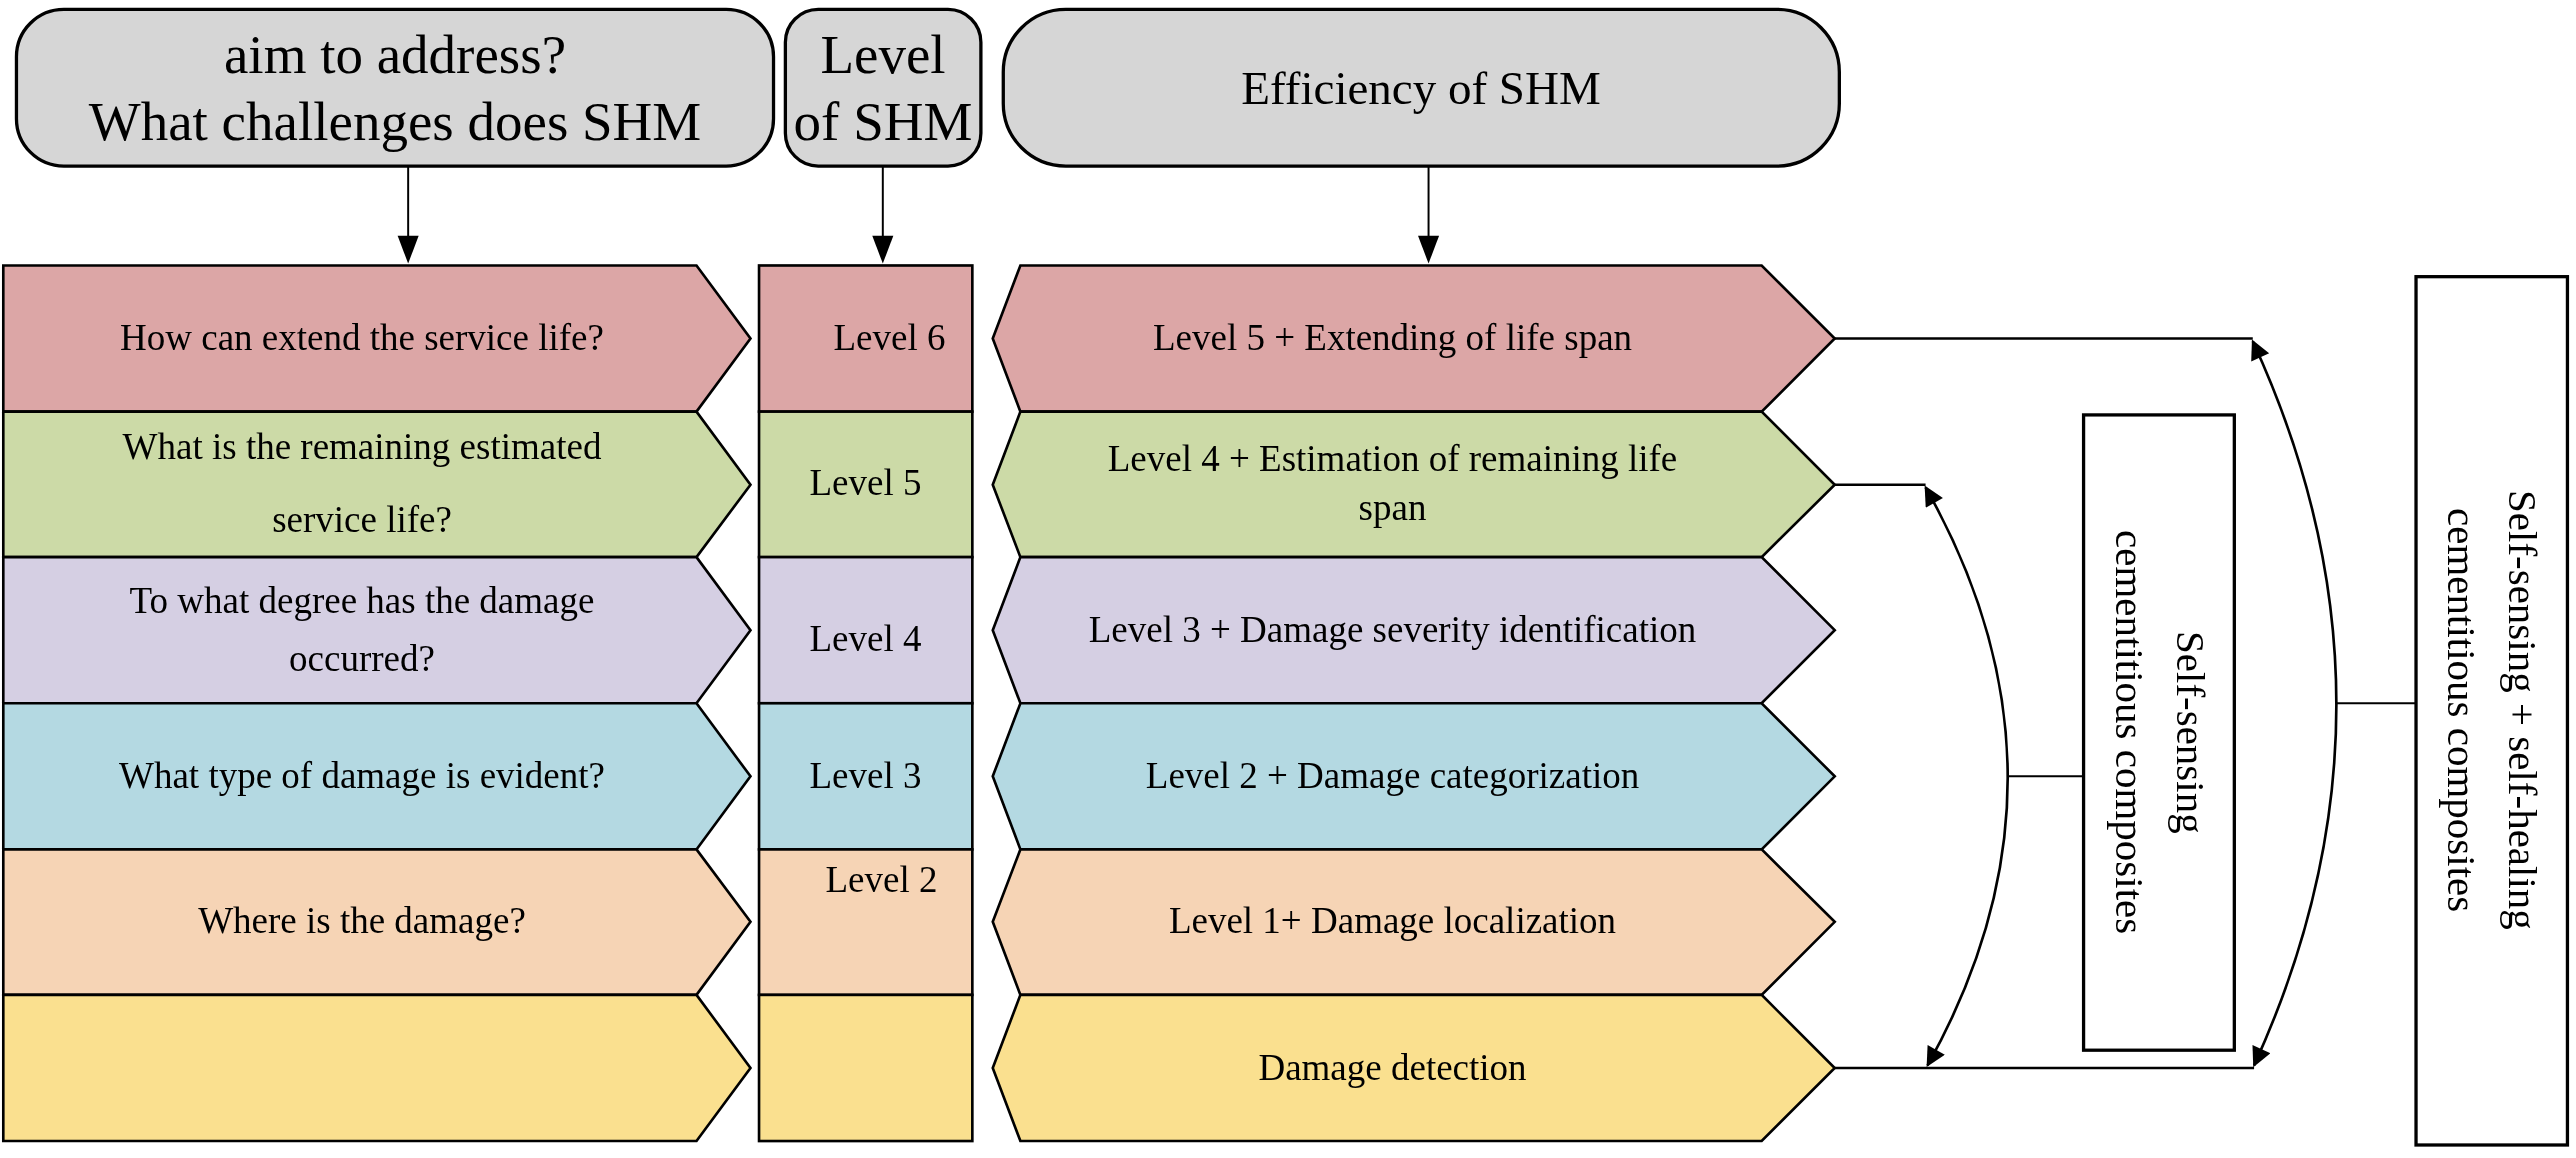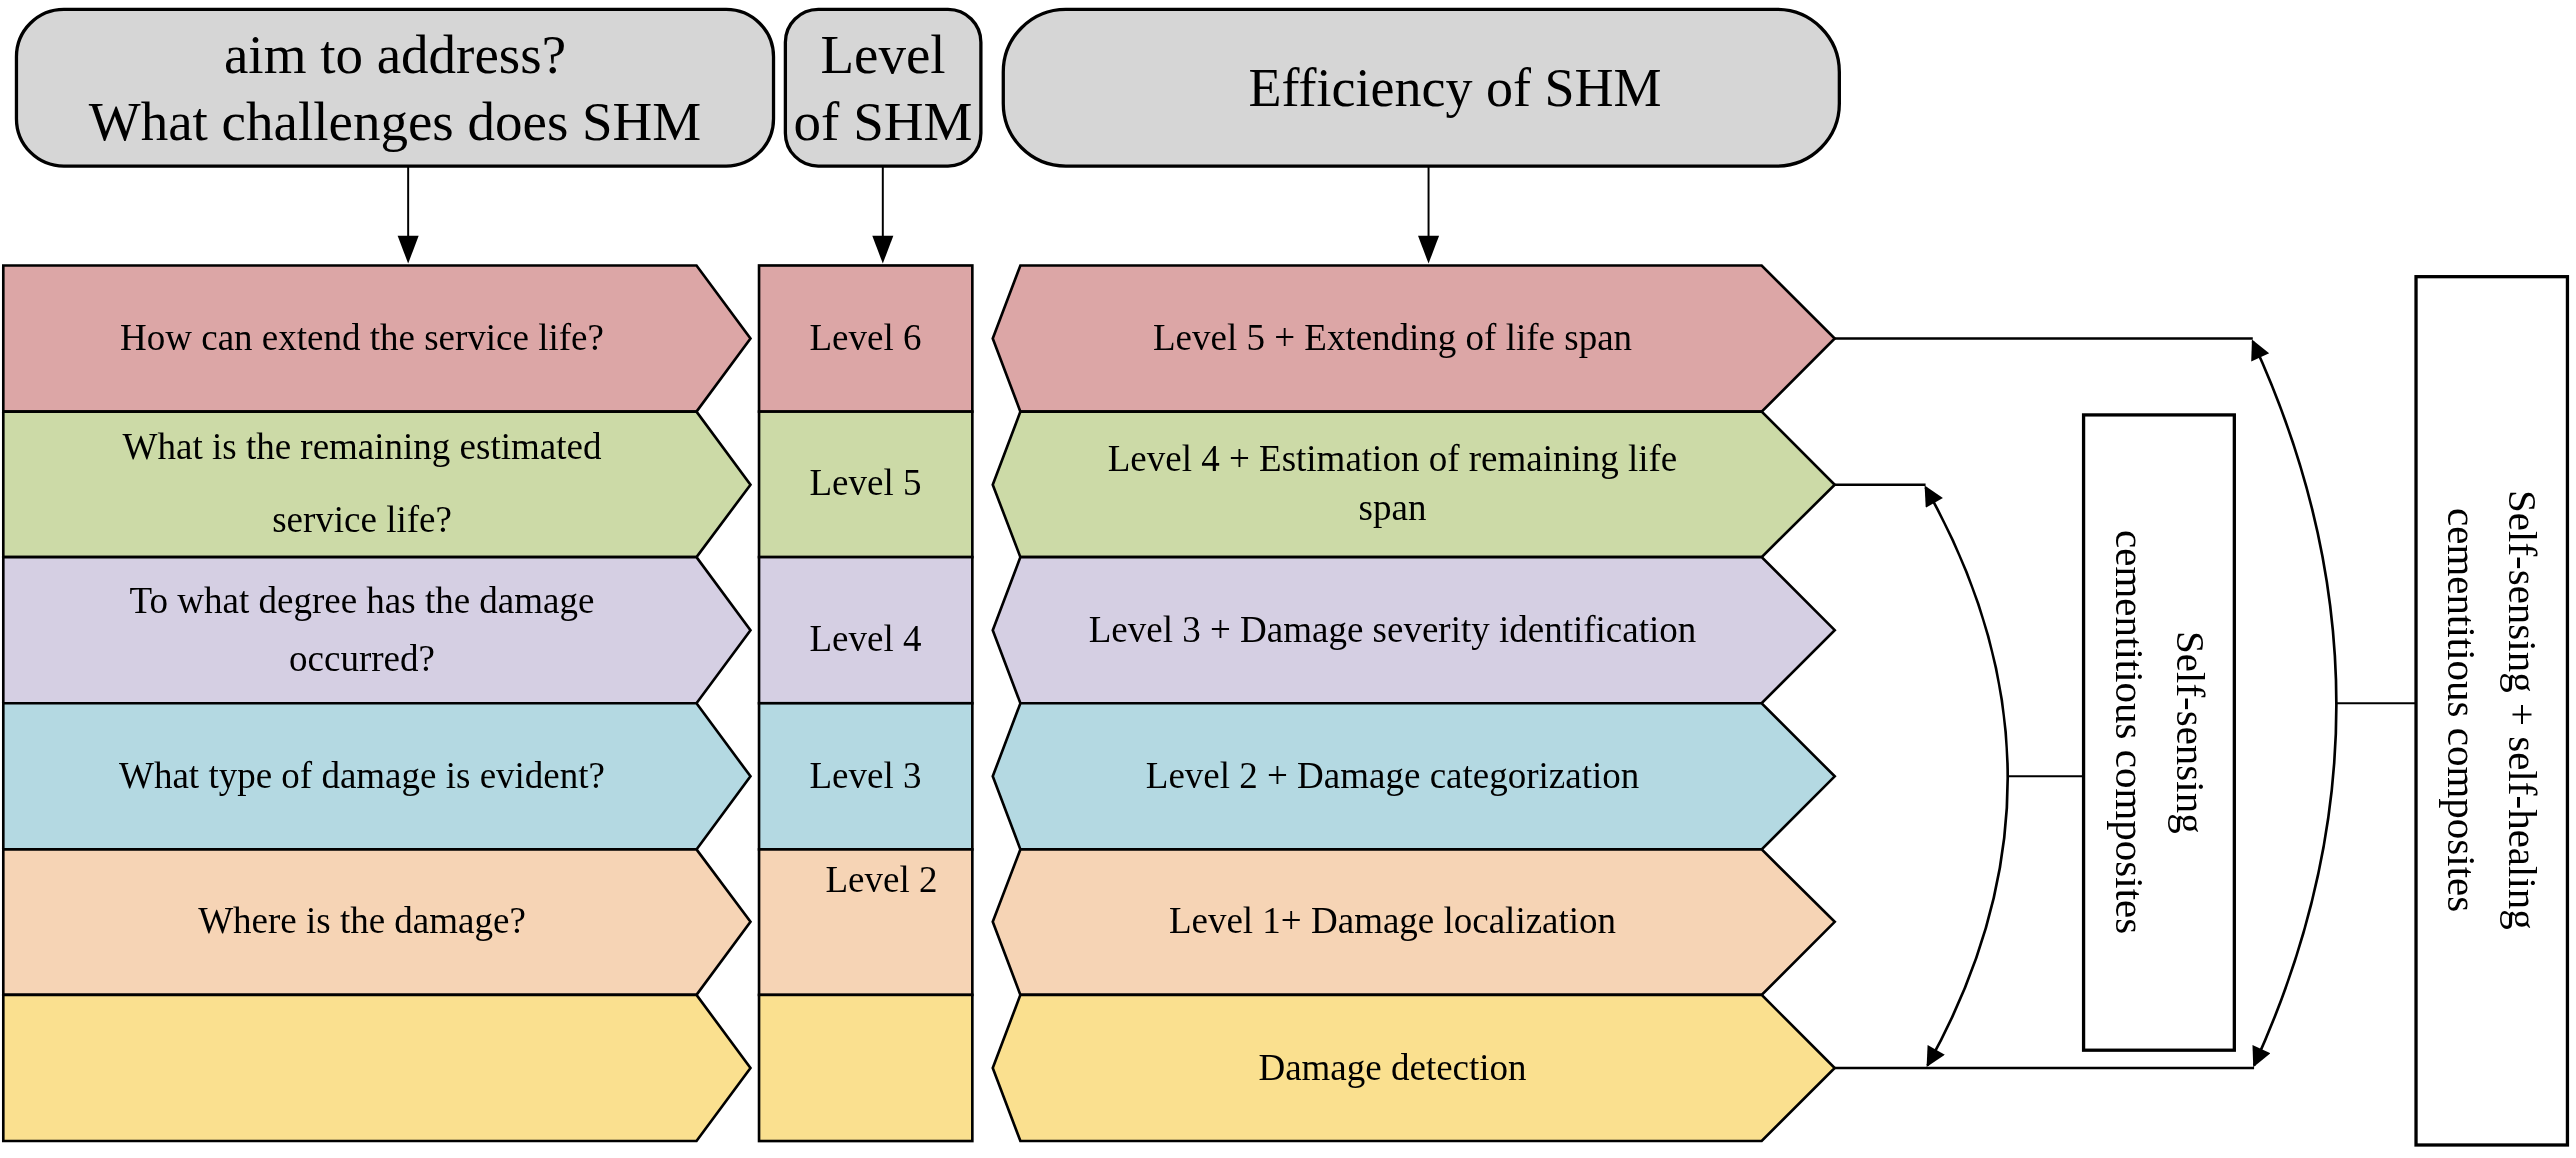--- a/index.html
+++ b/index.html
@@ -6,21 +6,21 @@
   .canvas {
     position:relative; width:2576px; height:1159px; background:#ffffff;
     font-family:"Liberation Serif","DejaVu Serif",serif; color:#000;
   }
   .canvas svg { position:absolute; left:0; top:0; }
   .txt {
     position:absolute; display:flex; flex-direction:column;
     align-items:center; justify-content:center; text-align:center;
   }
   .hdr  { font-size:55px; line-height:1.22; }
-  .hdr3 { font-size:54px;padding-left:34px; }
+  .hdr3 { font-size:47px; }
   .cell { font-size:37px; line-height:1.32; }
   .line { display:block; }
   .vwrap {
     position:absolute; display:flex; align-items:center; justify-content:center;
   }
   .vtext {
     writing-mode:vertical-rl; height:100%; text-align:center;
     font-size:41px; line-height:1.5; display:block;
   }
   .vtext .line { display:block; }
@@ -104,21 +104,21 @@
   <span class="line">of SHM</span>
 </div>
 <div class="txt hdr3" style="left:1003px; top:9.2px; width:836px; height:157px;">
   <span class="line">Efficiency of SHM</span>
 </div>
 
 <div class="txt cell" style="left:13px; top:265px; width:698px; height:146px;">
   <span class="line">How can extend the service life?</span>
   <span class="line"></span>
 </div>
-<div class="txt cell" style="left:759px; top:265px; width:213px; height:146px;">
+<div class="txt cell" style="left:759px; top:265px; width:213px; height:146px;padding-left:24px;">
   <span class="line">Level 6</span>
 </div>
 <div class="txt cell" style="left:1027px; top:265px; width:731px; height:146px;">
   <span class="line">Level 5 + Extending of life span</span>
   <span class="line"></span>
 </div>
 
 <div class="txt cell" style="left:13px; top:411px; width:698px; height:145px;gap:24px;">
   <span class="line">What is the remaining estimated</span>
   <span class="line">service life?</span>

